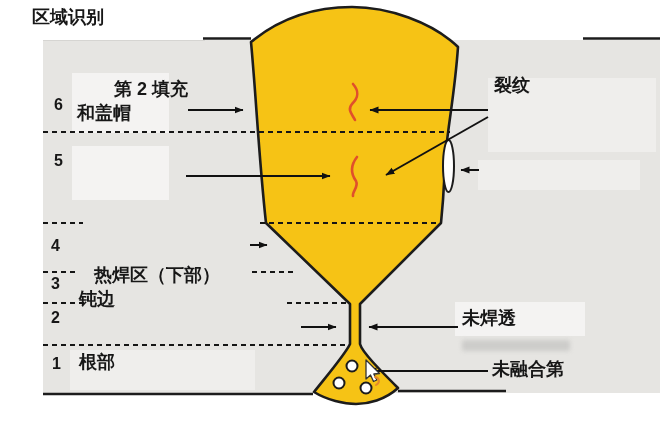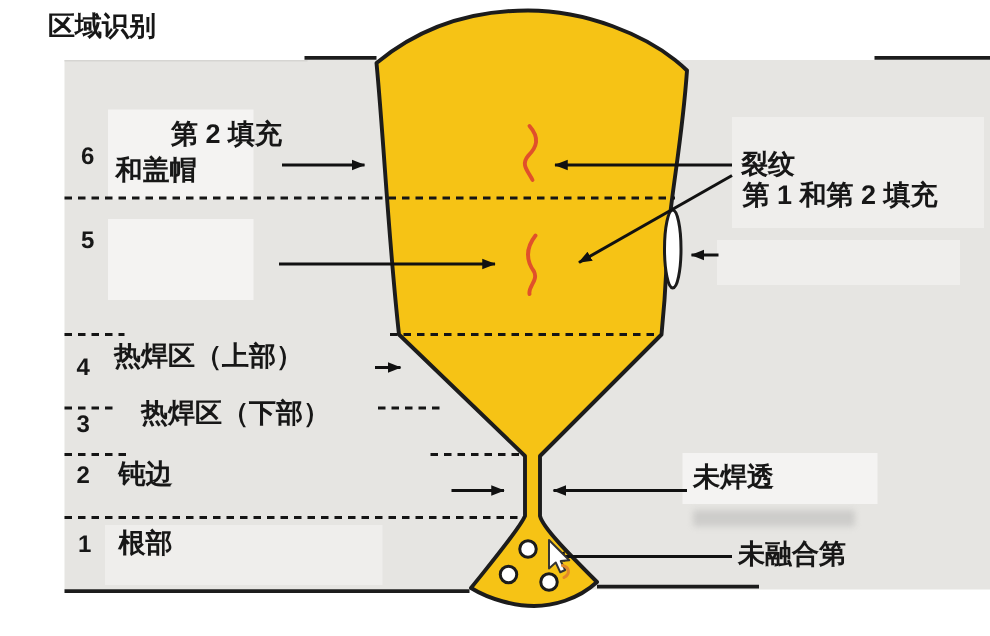--- a/index.html
+++ b/index.html
@@ -104,29 +104,27 @@
 
   <div class="txt t18" style="left:32px;top:8px;">区域识别</div>
 
   <div class="txt t16" style="left:54px;top:97px;">6</div>
   <div class="txt t18" style="left:77px;top:80px;margin-left:37px;">第 2 填充</div>
   <div class="txt t18" style="left:77px;top:104px;text-align:center;">和盖帽</div>
 
   <div class="txt t16" style="left:54px;top:153px;">5</div>
 
   <div class="txt t16" style="left:51px;top:238px;">4</div>
-  <div class="txt t18" style="left:76px;top:228px;">热焊区（上部）</div>
 
   <div class="txt t16" style="left:51px;top:276px;">3</div>
   <div class="txt t18" style="left:76px;top:266px;margin-left:18px;">热焊区（下部）</div>
 
   <div class="txt t16" style="left:51px;top:310px;">2</div>
-  <div class="txt t18" style="left:79px;top:307px;">钝边</div>
+  <div class="txt t18" style="left:79px;top:290px;">钝边</div>
 
   <div class="txt t16" style="left:52px;top:356px;">1</div>
   <div class="txt t18" style="left:79px;top:353px;text-align:center;">根部</div>
 
-  <div class="txt t18" style="left:494px;top:100px;">裂纹</div>
-  <div class="txt t18" style="left:495px;top:121px;">第 1 和第 2 填充</div>
+  <div class="txt t18" style="left:494px;top:76px;">裂纹</div>
   <div class="txt t18" style="left:462px;top:309px;">未焊透</div>
   <div class="txt t18" style="left:492px;top:360px;">未融合第</div>
 
 </div>
 
 </body></html>

